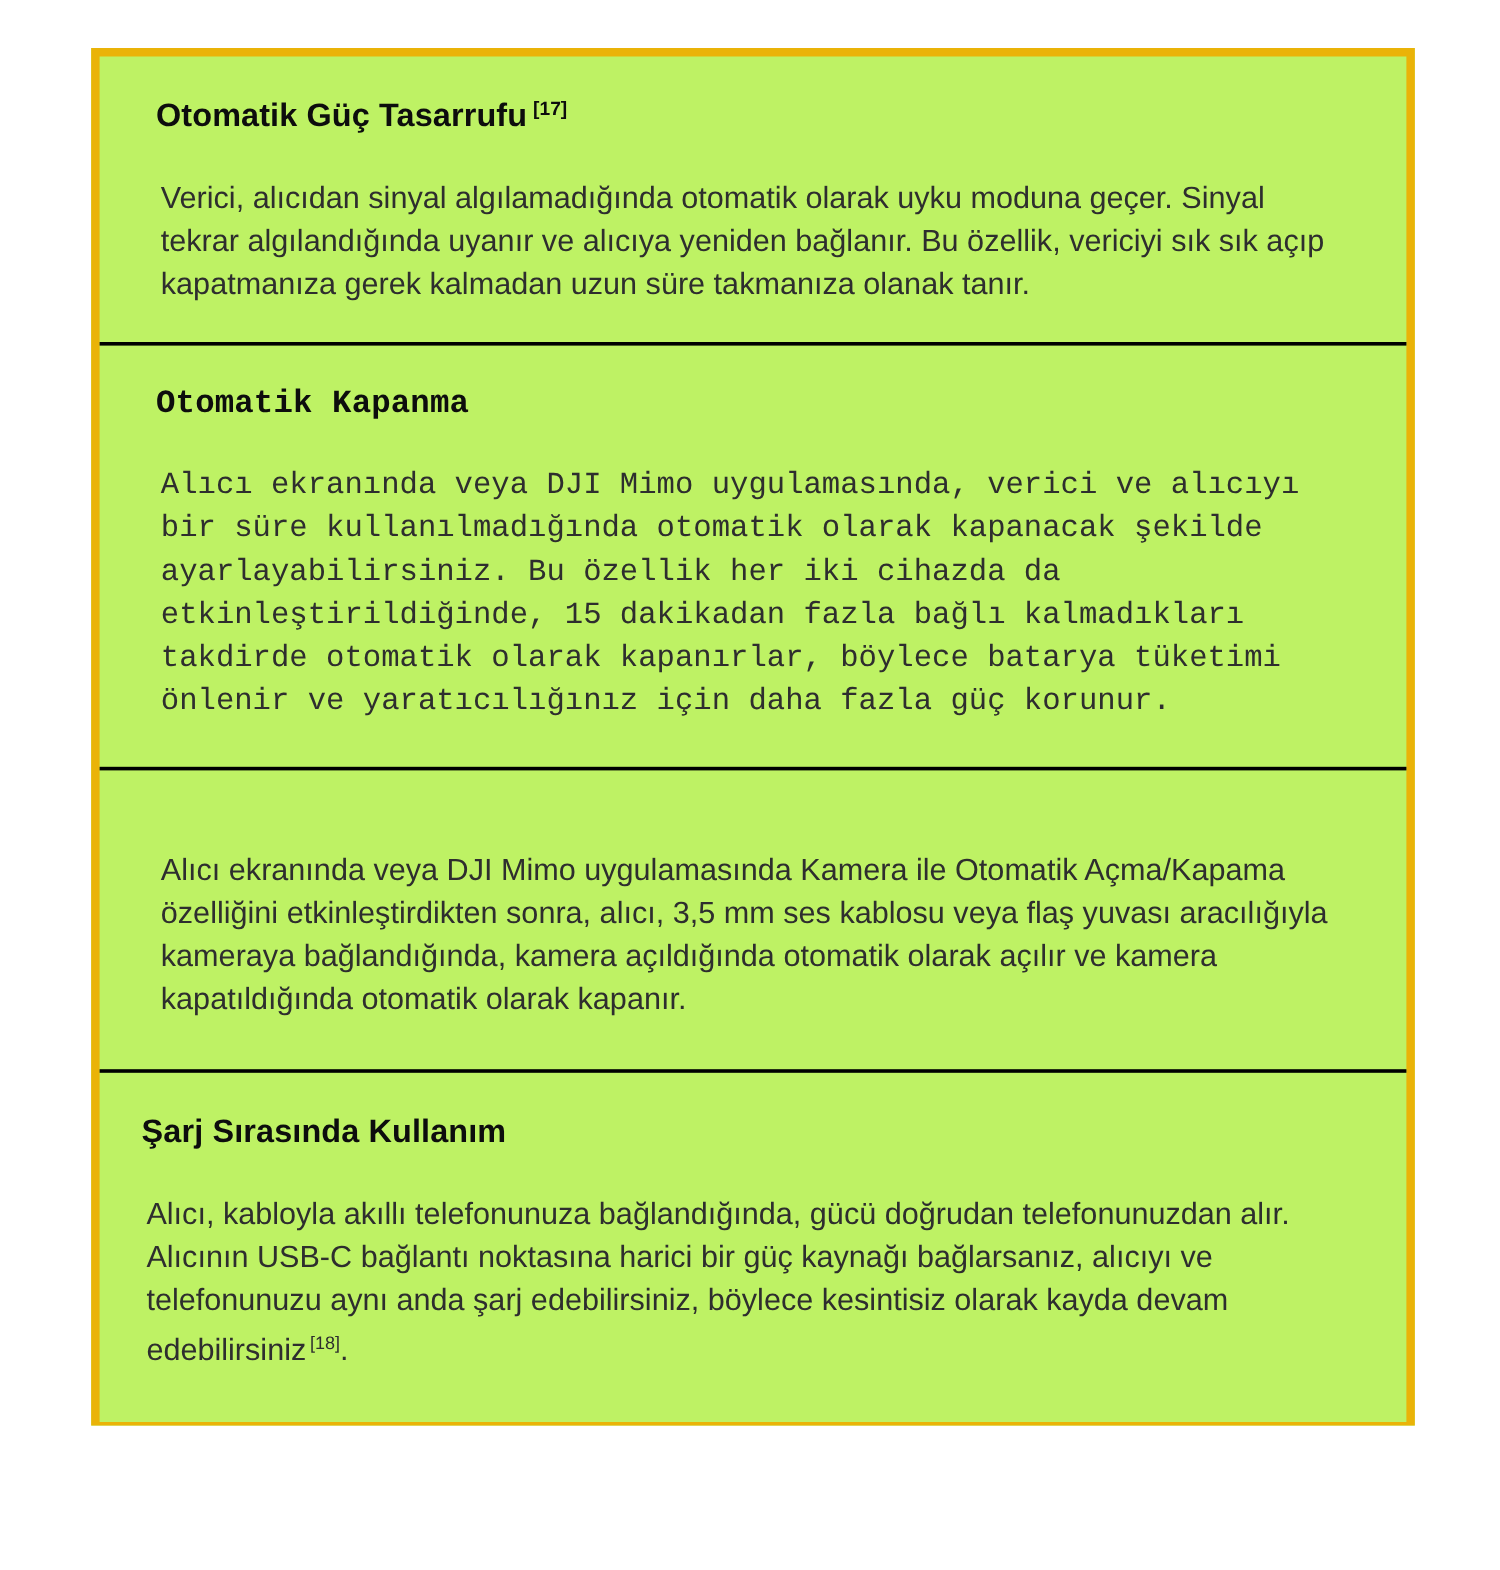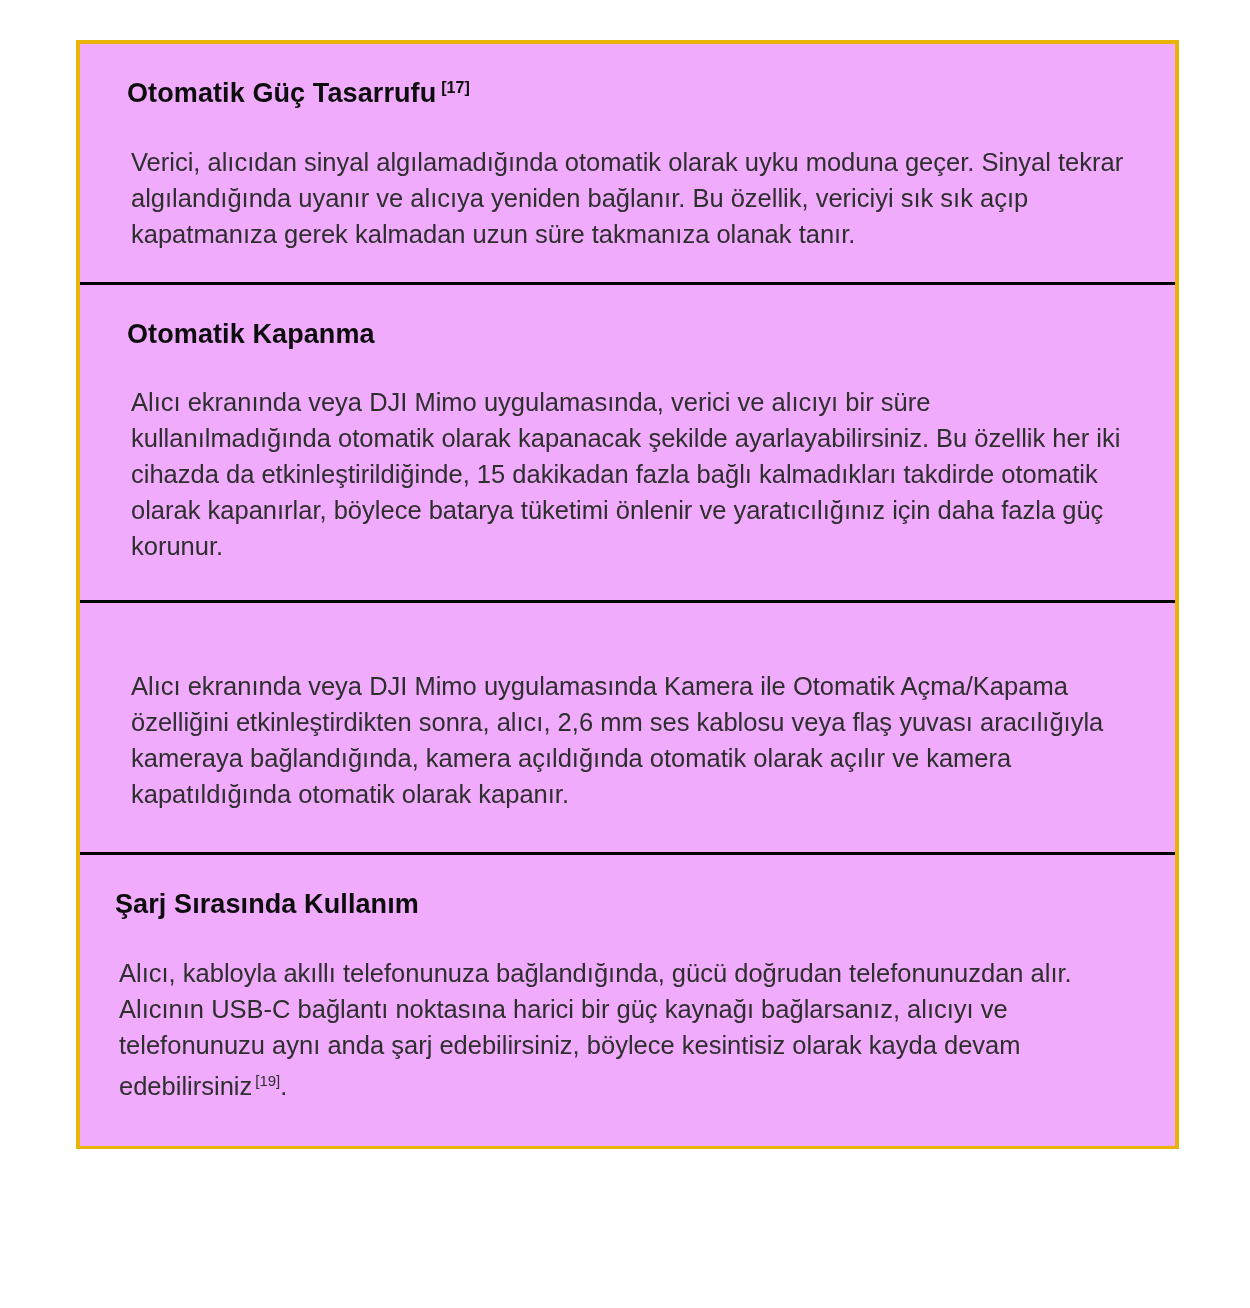--- a/index.html
+++ b/index.html
@@ -19,24 +19,24 @@
     width: 1250px;
     height: 1308px;
     box-sizing: border-box;
   }
 
   .feature-table {
     position: absolute;
     left: 76px;
     top: 40px;
     width: 1103px;
-    border: 4px solid #eab308;
+    border: 7px solid #eab308;
     border-bottom-width: 3px;
     box-sizing: border-box;
-    background: #f0abfc;
+    background: #bef264;
   }
 
   .feature-section {
     box-sizing: border-box;
     padding: 30px 47px 34px 47px;
     border-bottom: 3px solid #000000;
   }
   .feature-section:last-child {
     border-bottom: none;
     padding-left: 35px;
@@ -69,21 +69,21 @@
   }
 
   .section-body .footnote {
     font-size: 15px;
     vertical-align: 9px;
     margin-left: 3px;
   }
 
   
   .sec-1 { padding-top: 32px; padding-bottom: 30px; }
-  .sec-2 { padding-top: 32px; padding-bottom: 36px; }
+  .sec-2 { padding-top: 32px; padding-bottom: 36px; font-family: Liberation Mono, monospace; }
   .sec-3 { padding-top: 32px; padding-bottom: 40px; }
   .sec-4 { padding-top: 32px; padding-bottom: 42px; }
 </style>
 </head>
 <body>
 
 <div class="page">
 
   <div class="feature-table">
 
@@ -100,28 +100,28 @@
       <h2 class="section-heading">
         <span>Otomatik Kapanma</span>
       </h2>
       <p class="section-body">
         <span>Alıcı ekranında veya DJI Mimo uygulamasında, verici ve alıcıyı bir süre kullanılmadığında otomatik olarak kapanacak şekilde ayarlayabilirsiniz. Bu özellik her iki cihazda da etkinleştirildiğinde, 15 dakikadan fazla bağlı kalmadıkları takdirde otomatik olarak kapanırlar, böylece batarya tüketimi önlenir ve yaratıcılığınız için daha fazla güç korunur.</span>
       </p>
     </div>
 
     <div class="feature-section sec-3">
       <p class="section-body">
-        <span>Alıcı ekranında veya DJI Mimo uygulamasında Kamera ile Otomatik Açma/Kapama özelliğini etkinleştirdikten sonra, alıcı, 2,6 mm ses kablosu veya flaş yuvası aracılığıyla kameraya bağlandığında, kamera açıldığında otomatik olarak açılır ve kamera kapatıldığında otomatik olarak kapanır.</span>
+        <span>Alıcı ekranında veya DJI Mimo uygulamasında Kamera ile Otomatik Açma/Kapama özelliğini etkinleştirdikten sonra, alıcı, 3,5 mm ses kablosu veya flaş yuvası aracılığıyla kameraya bağlandığında, kamera açıldığında otomatik olarak açılır ve kamera kapatıldığında otomatik olarak kapanır.</span>
       </p>
     </div>
 
     <div class="feature-section sec-4">
       <h2 class="section-heading">
         <span>Şarj Sırasında Kullanım</span>
       </h2>
       <p class="section-body">
-        <span>Alıcı, kabloyla akıllı telefonunuza bağlandığında, gücü doğrudan telefonunuzdan alır. Alıcının USB-C bağlantı noktasına harici bir güç kaynağı bağlarsanız, alıcıyı ve telefonunuzu aynı anda şarj edebilirsiniz, böylece kesintisiz olarak kayda devam edebilirsiniz</span><sup class="footnote">[19]</sup><span>.</span>
+        <span>Alıcı, kabloyla akıllı telefonunuza bağlandığında, gücü doğrudan telefonunuzdan alır. Alıcının USB-C bağlantı noktasına harici bir güç kaynağı bağlarsanız, alıcıyı ve telefonunuzu aynı anda şarj edebilirsiniz, böylece kesintisiz olarak kayda devam edebilirsiniz</span><sup class="footnote">[18]</sup><span>.</span>
       </p>
     </div>
 
   </div>
 
 </div>
 
 </body></html>

